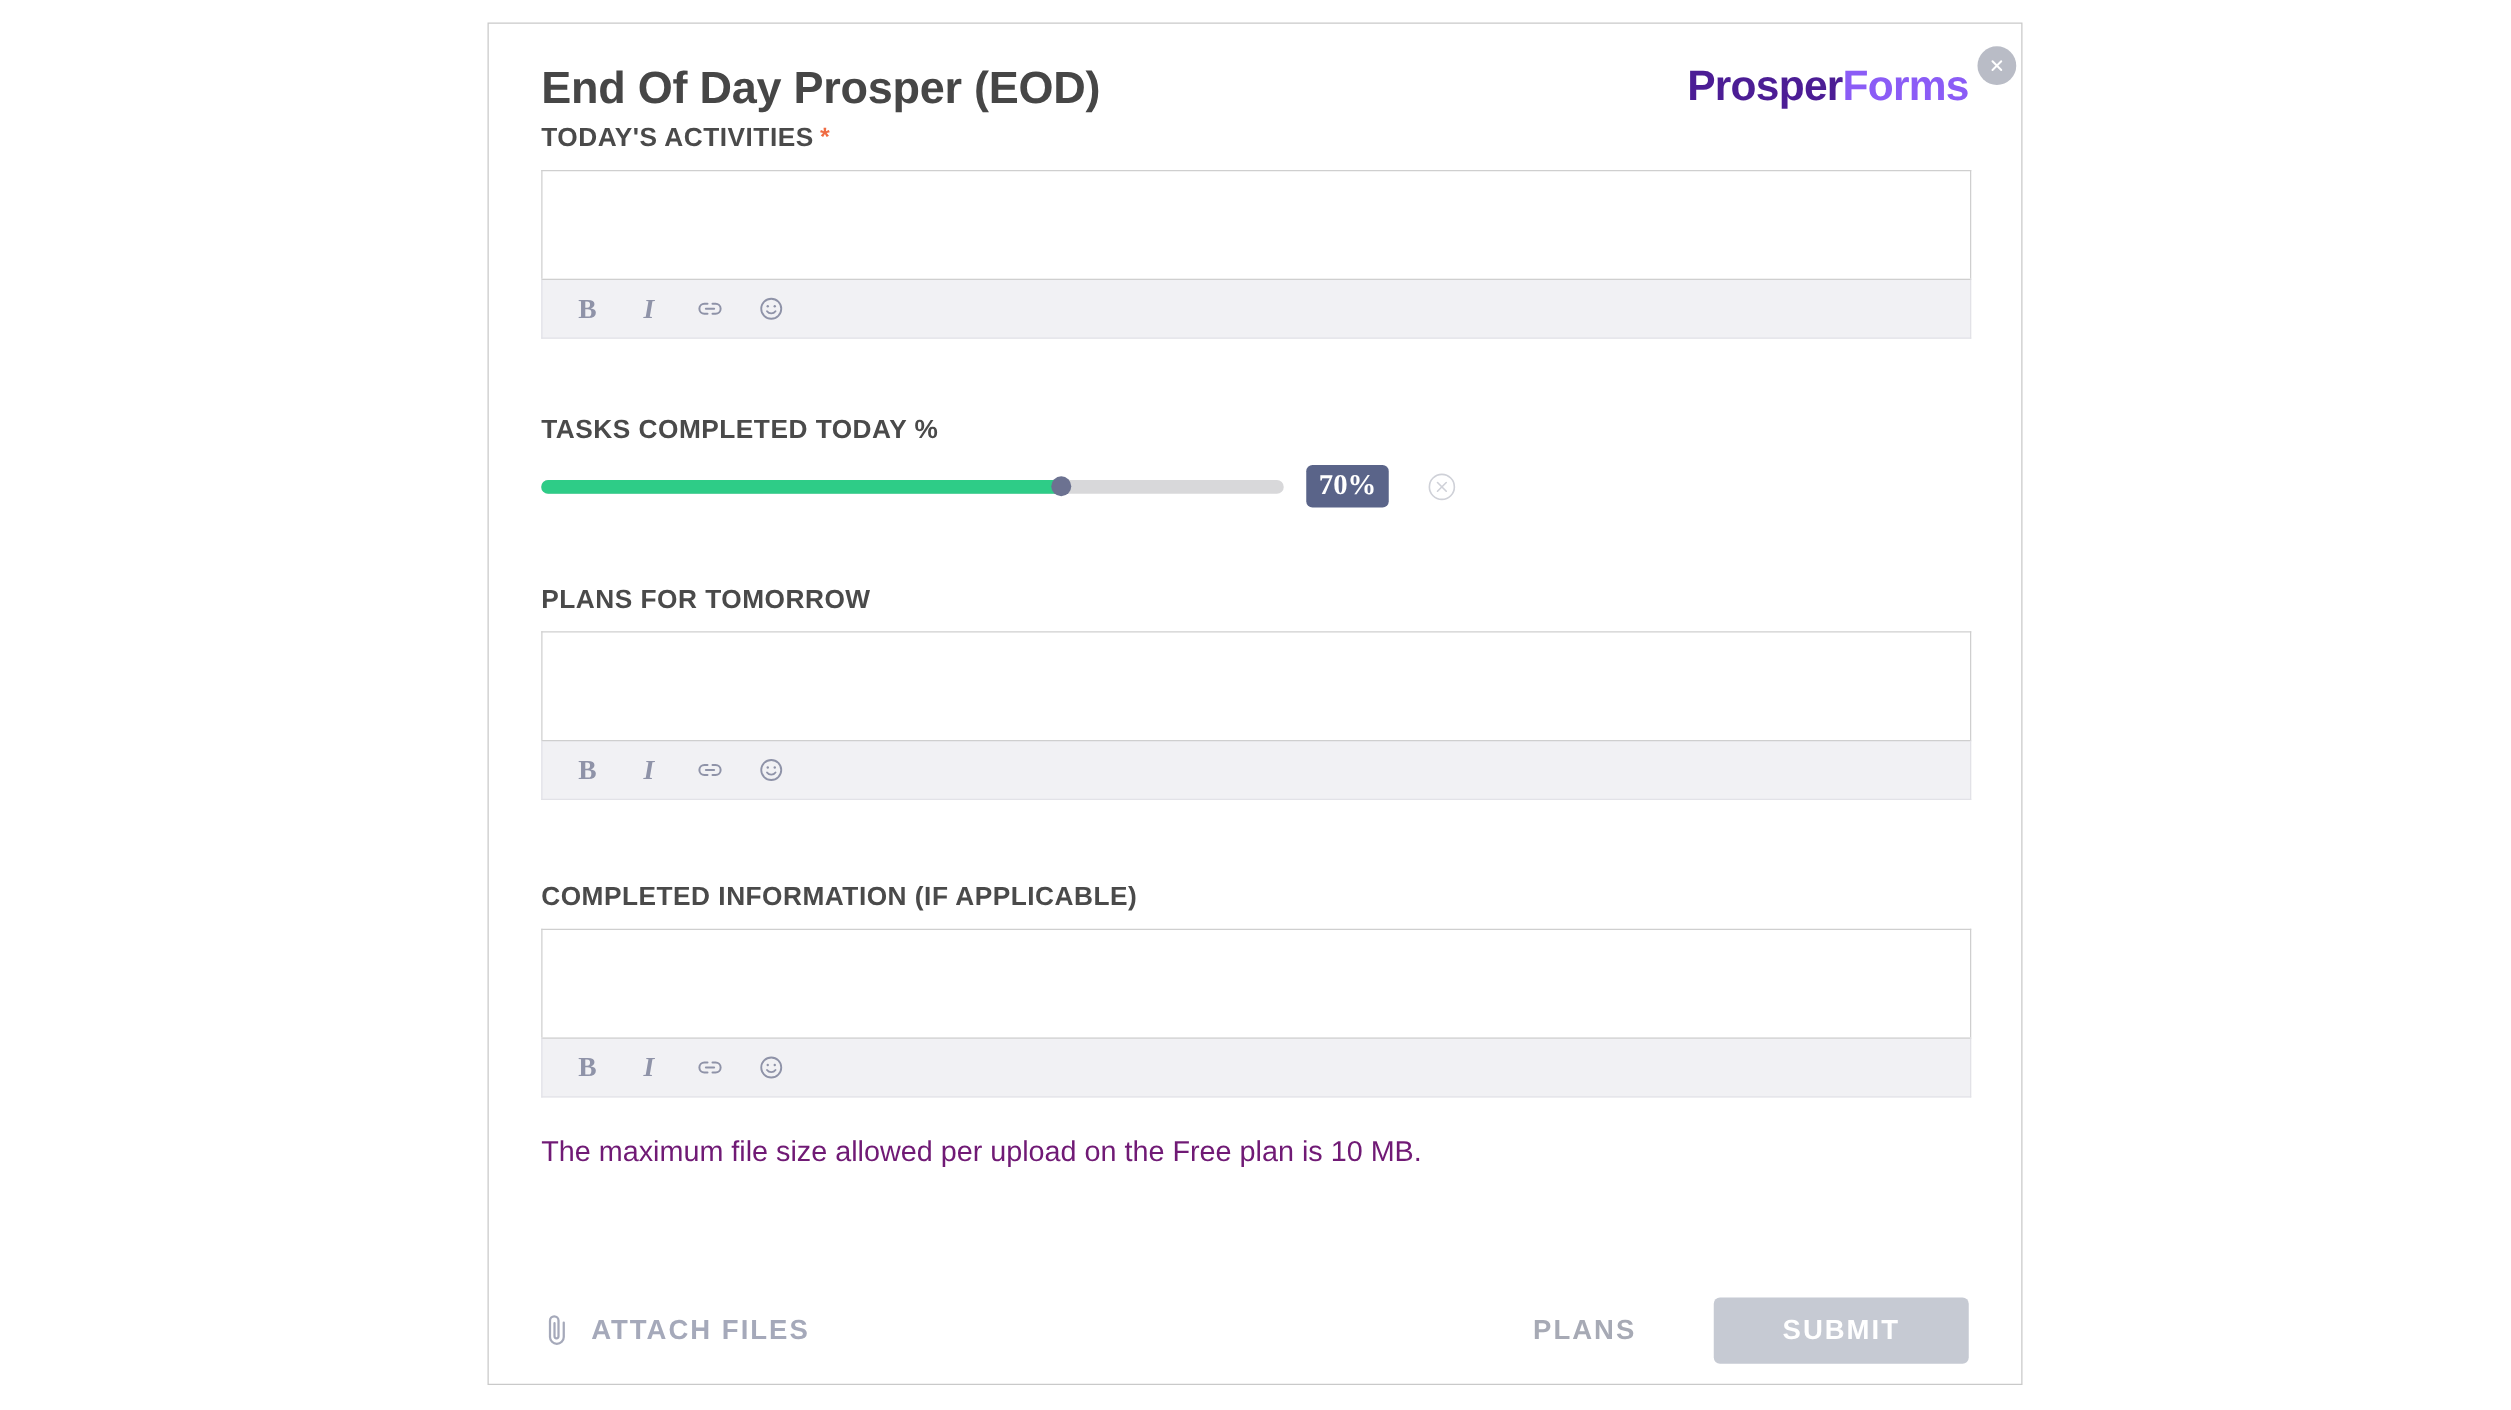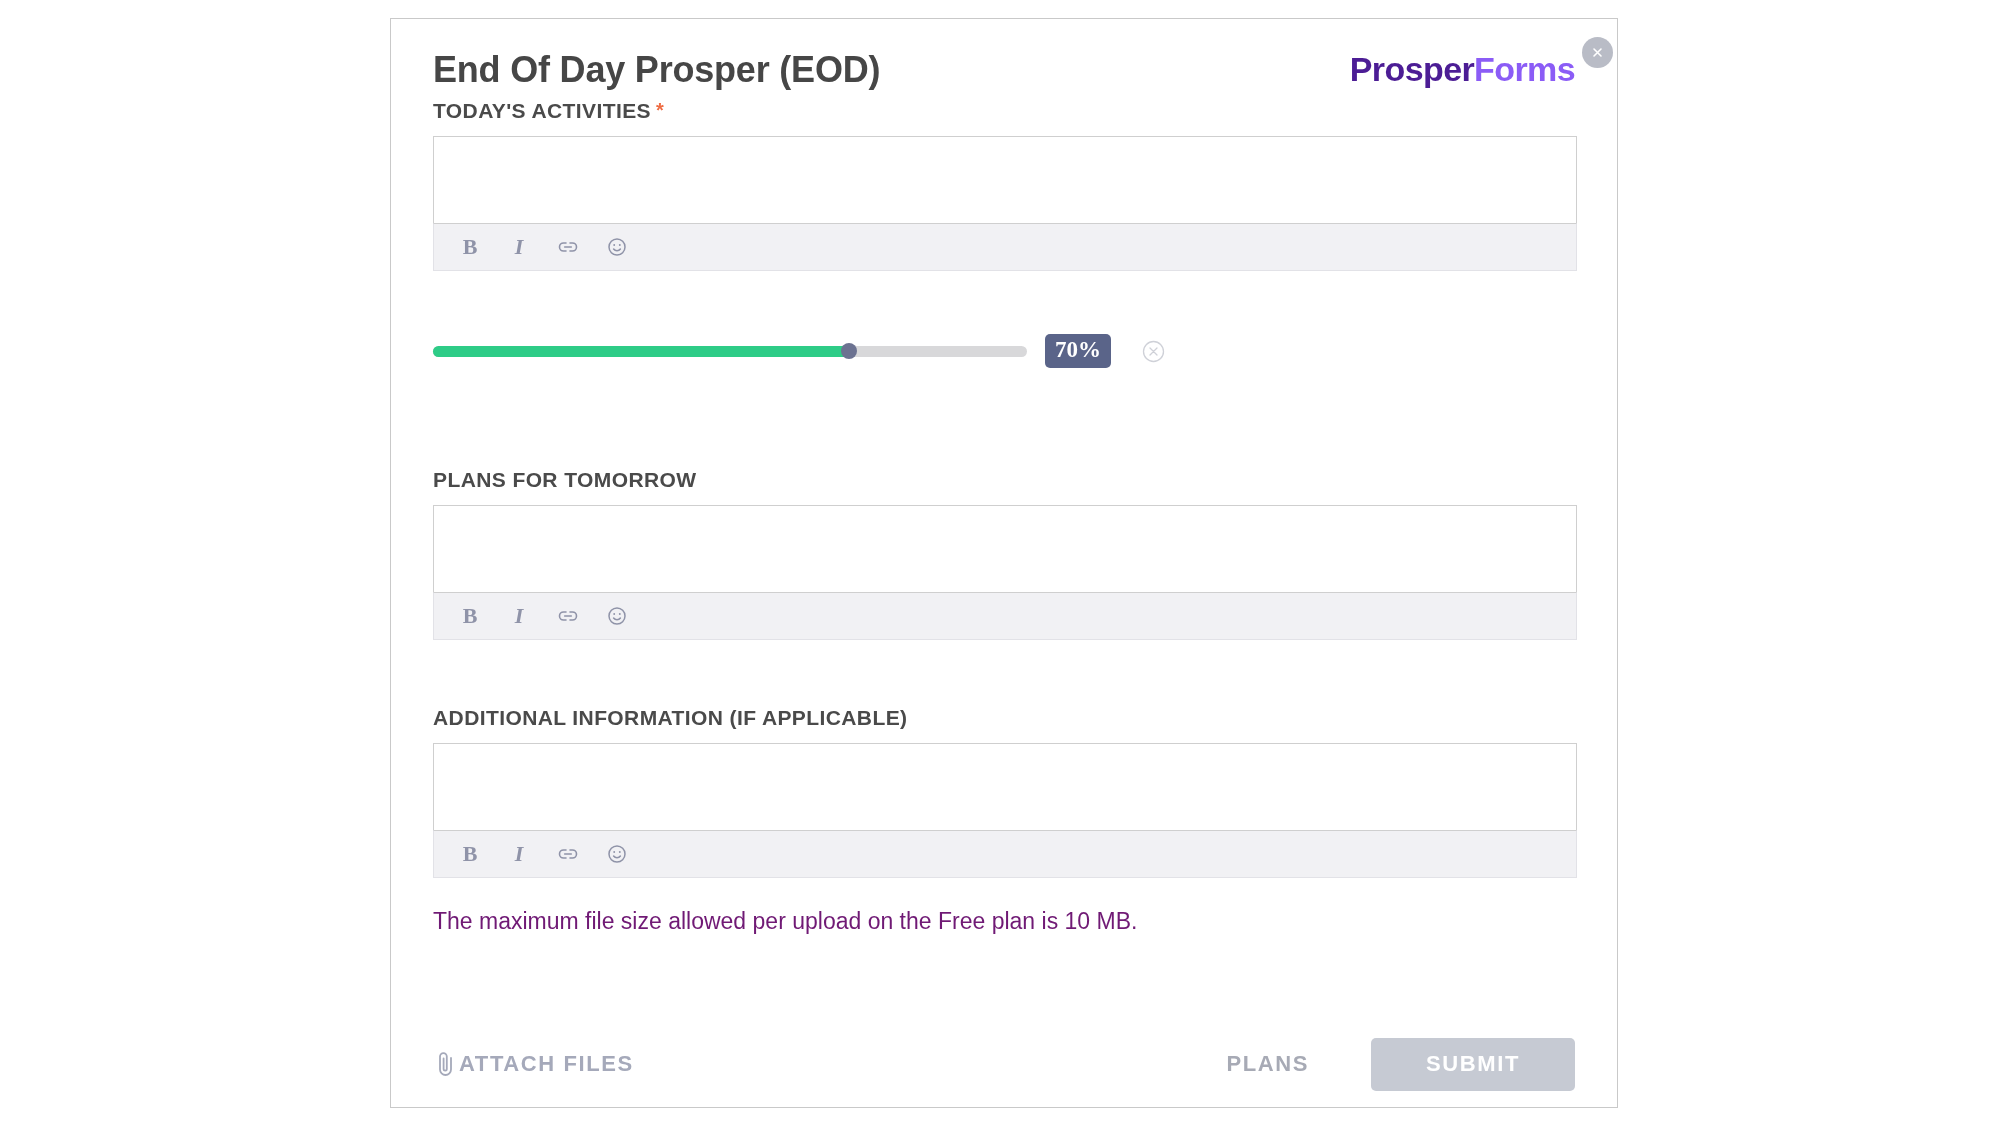--- a/index.html
+++ b/index.html
@@ -238,20 +238,21 @@
     right: 42px;
     top: 1015px;
     height: 60px;
     display: flex;
     align-items: center;
   }
 
   .attach {
     display: flex;
     align-items: center;
+    gap: 14px;
     color: #a5a9ba;
     font-size: 22px;
     font-weight: bold;
     letter-spacing: 1.6px;
     cursor: pointer;
     white-space: nowrap;
   }
 
   .footer-spacer { flex: 1; }
 
@@ -328,20 +329,23 @@
                 <circle cx="9.2" cy="10" r="0.95" fill="#8f93a8" stroke="none"></circle>
                 <circle cx="14.8" cy="10" r="0.95" fill="#8f93a8" stroke="none"></circle>
                 <path d="M8.6 14 a4.2 4.2 0 0 0 6.8 0" stroke-linecap="round"></path>
               </svg>
             </div>
           </div>
         </div>
       </div>
 
       <div class="field" style="top:312px;">
+        <div class="field-label">
+          <span>TASKS COMPLETED TODAY %</span>
+        </div>
         <div class="slider-row">
           <div class="slider-track" style="background: rgb(216, 216, 218);">
             <div class="slider-fill" style="width: 70%; background: rgb(46, 204, 135);"></div>
             <div class="slider-handle" style="left: 70%;"></div>
           </div>
           <div class="slider-value" style="background: rgb(90, 100, 137);">70%</div>
           <div class="slider-clear">
             <svg width="25" height="25" viewBox="0 0 25 25" fill="none">
               <circle cx="12.5" cy="12.5" r="10" stroke="#cfd1d8" stroke-width="1.3"></circle>
               <path d="M9 9 L16 16 M16 9 L9 16" stroke="#cfd1d8" stroke-width="1.3" stroke-linecap="round"></path>
@@ -373,21 +377,21 @@
                 <circle cx="14.8" cy="10" r="0.95" fill="#8f93a8" stroke="none"></circle>
                 <path d="M8.6 14 a4.2 4.2 0 0 0 6.8 0" stroke-linecap="round"></path>
               </svg>
             </div>
           </div>
         </div>
       </div>
 
       <div class="field" style="top:686px;">
         <div class="field-label">
-          <span>ADDITIONAL INFORMATION (IF APPLICABLE)</span>
+          <span>COMPLETED INFORMATION (IF APPLICABLE)</span>
         </div>
         <div class="rte">
           <textarea class="rte-input" placeholder="" style=""></textarea>
           <div class="rte-toolbar">
             <div class="tb-btn bold">B</div>
             <div class="tb-btn italic">I</div>
             <div class="tb-btn">
               <svg width="24" height="24" viewBox="0 0 24 24" fill="none" stroke="#8f93a8" stroke-width="1.6" stroke-linecap="round">
                 <path d="M10 8 H7.5 a4 4 0 0 0 0 8 H10"></path>
                 <path d="M14 8 H16.5 a4 4 0 0 1 0 8 H14"></path>

